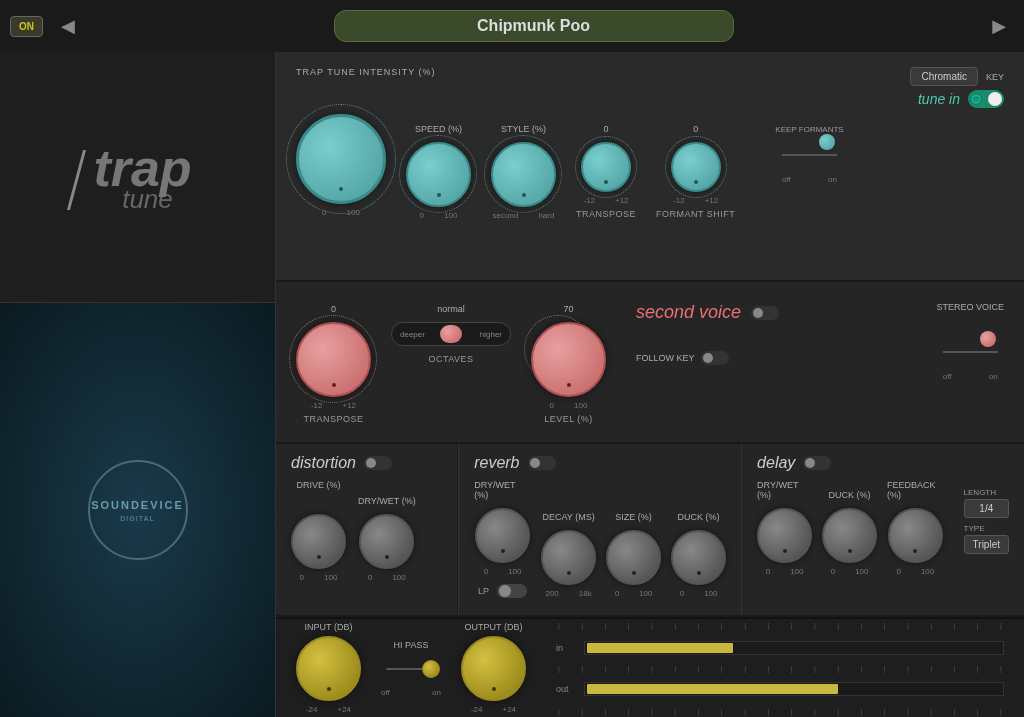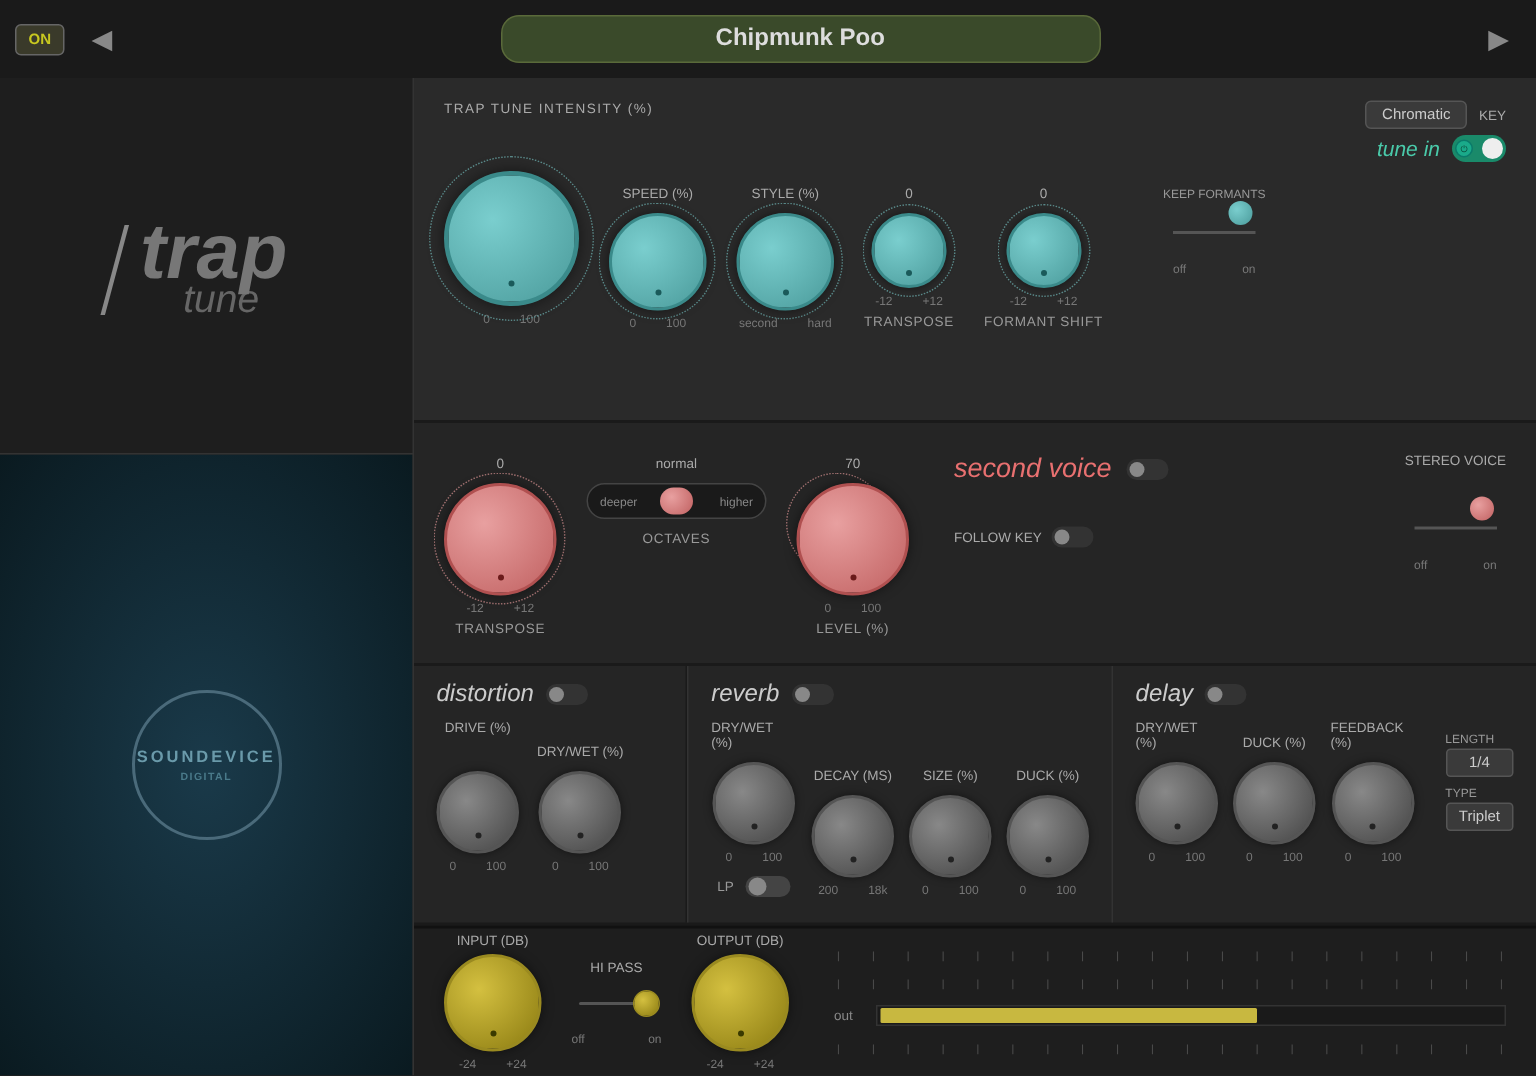--- a/index.html
+++ b/index.html
@@ -884,20 +884,26 @@
               <span style="font-size:7px;color:#555;">|</span>
               <span style="font-size:7px;color:#555;">|</span>
               <span style="font-size:7px;color:#555;">|</span>
               <span style="font-size:7px;color:#555;">|</span>
               <span style="font-size:7px;color:#555;">|</span>
               <span style="font-size:7px;color:#555;">|</span>
               <span style="font-size:7px;color:#555;">|</span>
               <span style="font-size:7px;color:#555;">|</span>
           </div>
         </div>
+        <div class="meter-row">
+          <div class="meter-label">in</div>
+          <div class="meter-bar-container">
+            <div class="meter-bar meter-bar-in"></div>
+          </div>
+        </div>
 
         <div style="display:flex;justify-content:space-between;padding:0 2px;">
           <div style="display:flex;gap:0;width:100%;justify-content:space-between;">
             <span style="font-size:7px;color:#555;">|</span>
               <span style="font-size:7px;color:#555;">|</span>
               <span style="font-size:7px;color:#555;">|</span>
               <span style="font-size:7px;color:#555;">|</span>
               <span style="font-size:7px;color:#555;">|</span>
               <span style="font-size:7px;color:#555;">|</span>
               <span style="font-size:7px;color:#555;">|</span>

